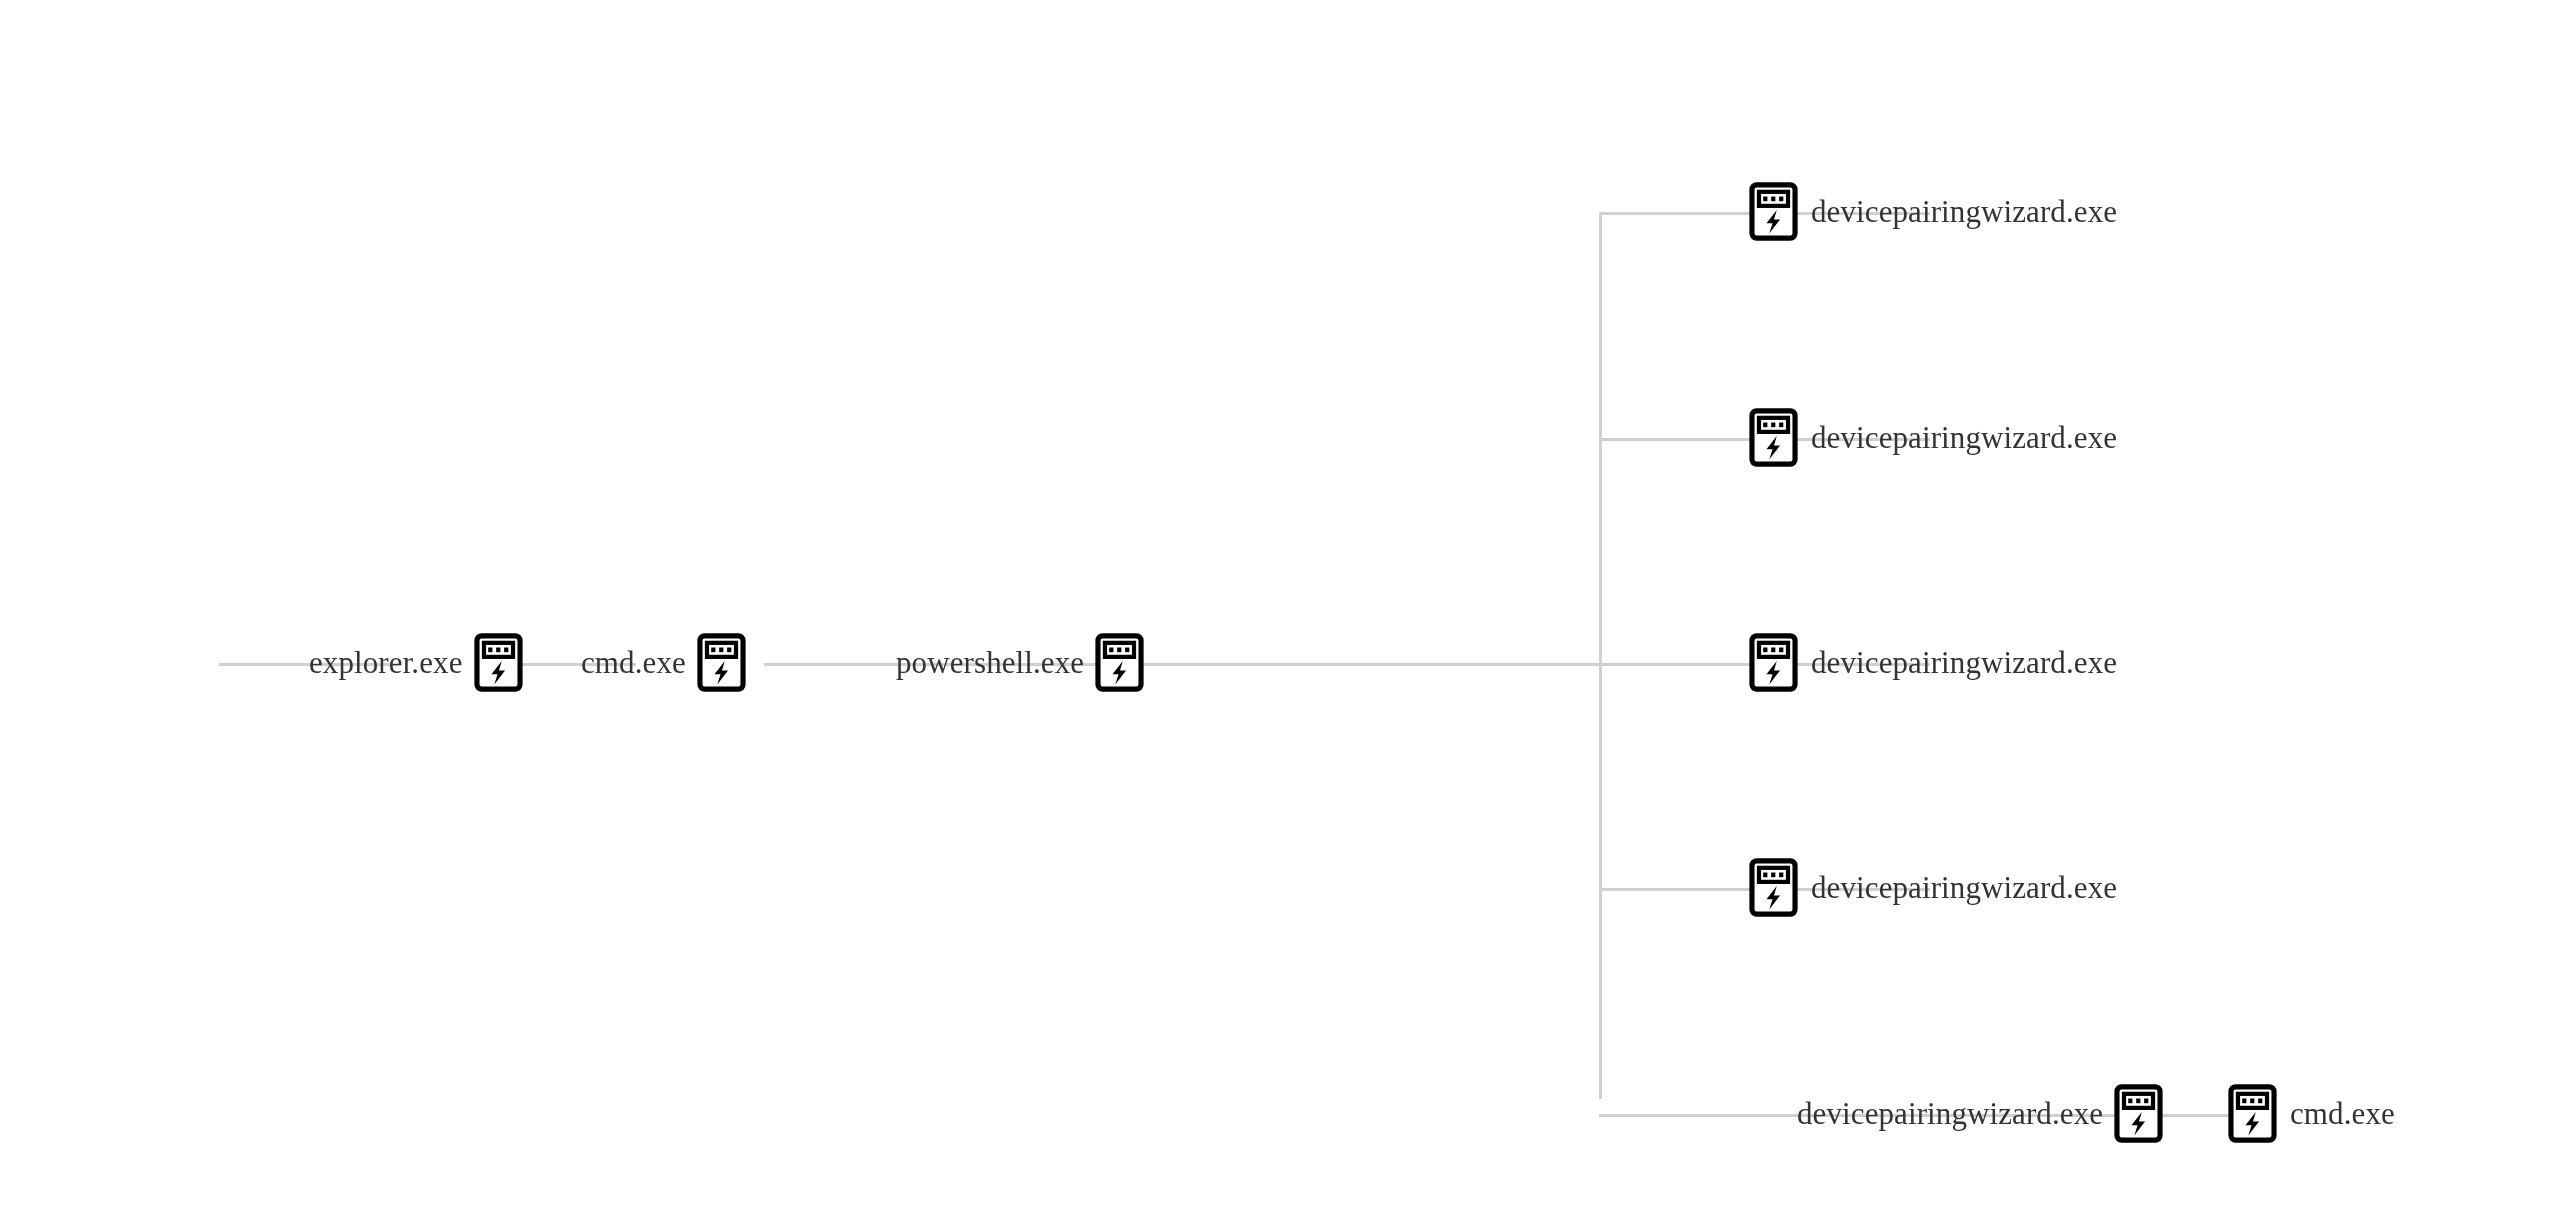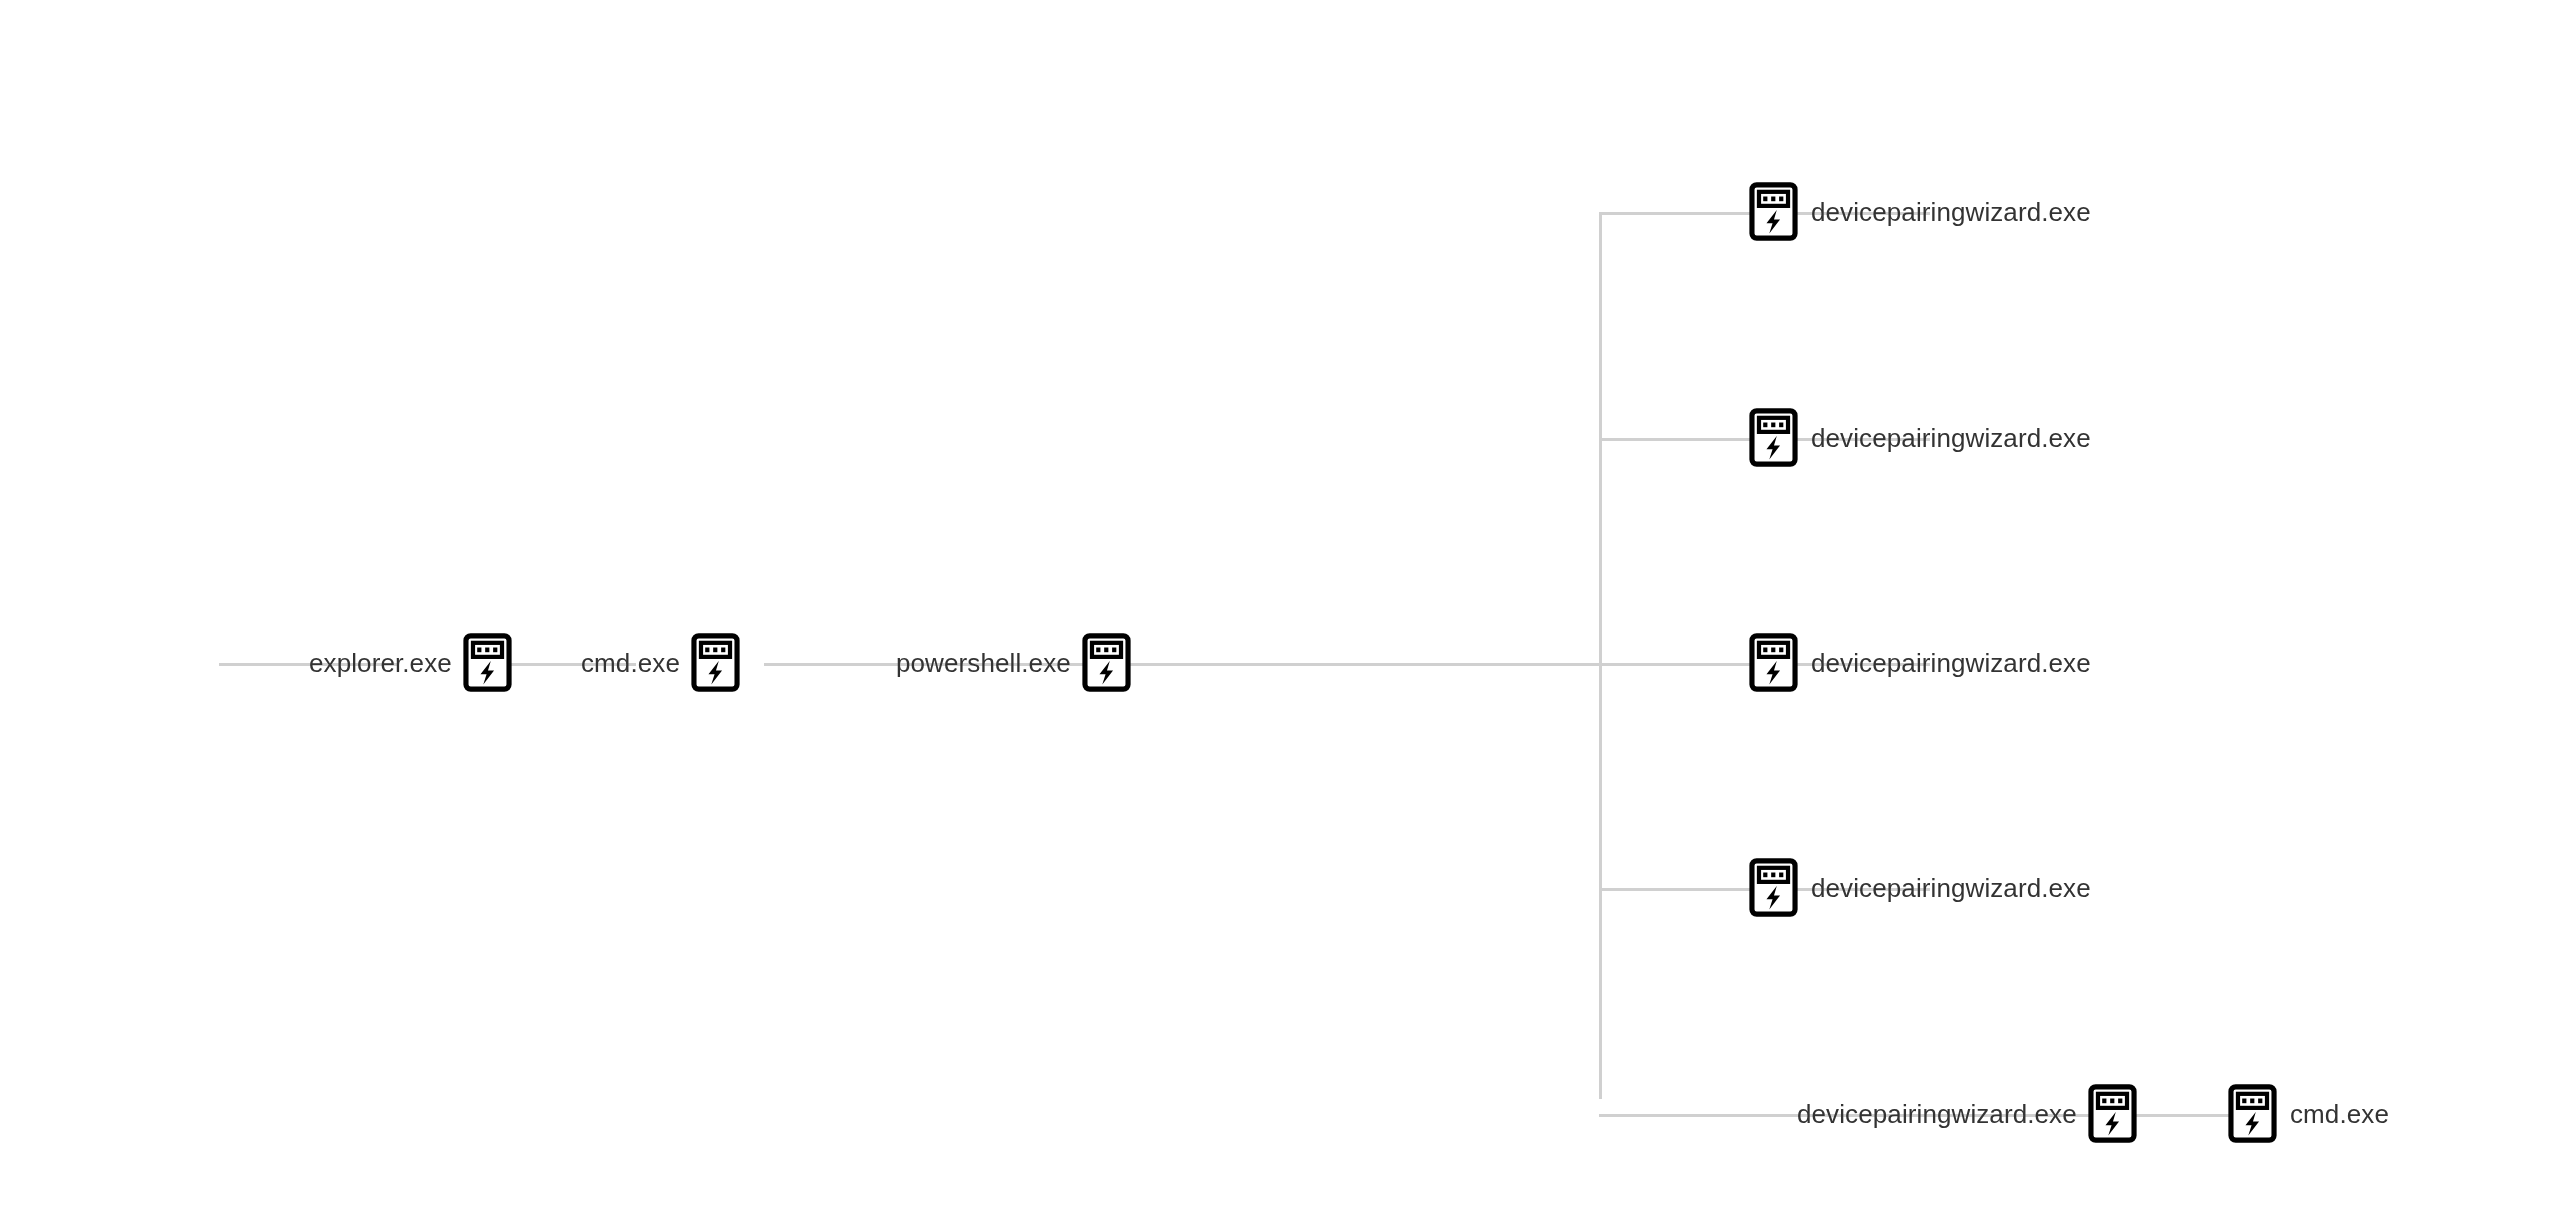--- a/index.html
+++ b/index.html
@@ -33,24 +33,25 @@
   .node {
     position: absolute;
     display: flex;
     align-items: center;
     white-space: nowrap;
   }
   .node.label-left  { flex-direction: row-reverse; }
   .node.label-right { flex-direction: row; }
 
   .node-label {
-    font-size: 26px;
+    font-size: 31px;
     color: #333333;
     letter-spacing: 0.1px;
     line-height: 1;
+    font-family: Liberation Serif, serif;
   }
   .node.label-left .node-label  { margin-right: 11.3px; }
   .node.label-right .node-label { margin-left: 13px; }
 
   
   .proc-icon {
     width: 49px;
     height: 59px;
     flex: 0 0 auto;
     display: block;

